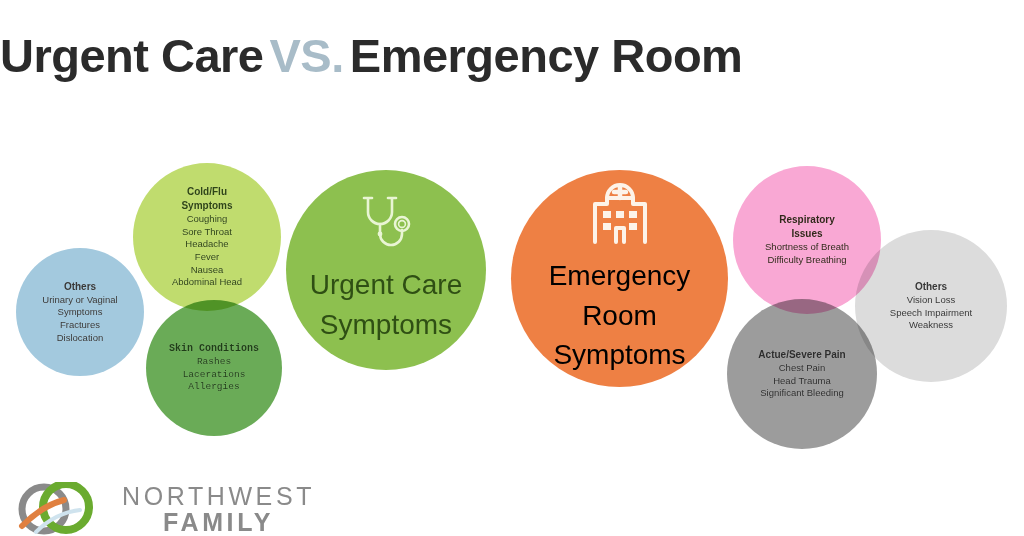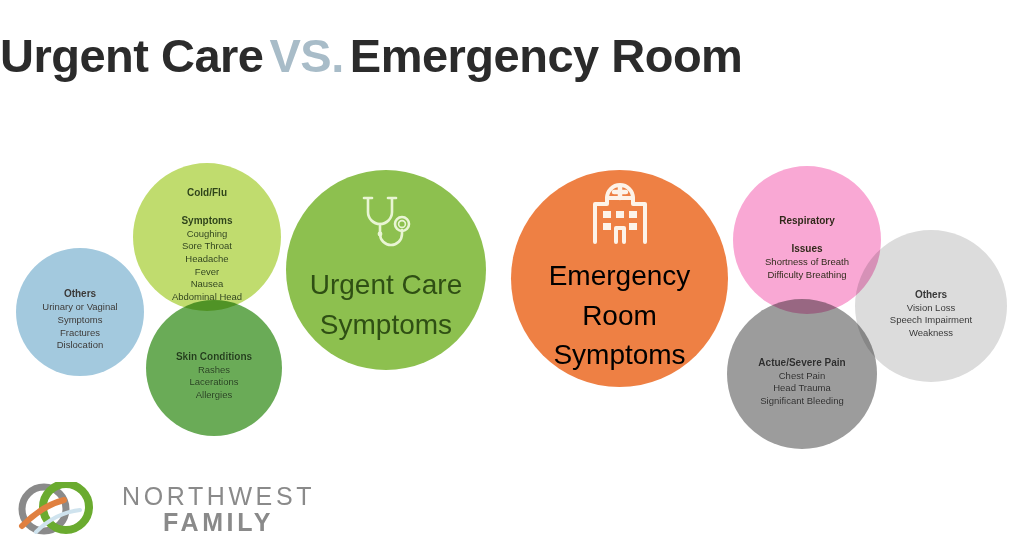--- a/index.html
+++ b/index.html
@@ -58,21 +58,20 @@
     font-size: 9.5px;
     color: #2e2e2e;
     text-shadow: 0 0 1px rgba(255,255,255,0.25);
   }
   .sat-text .hd {
     display: block;
     font-weight: bold;
     font-size: 10px;
     margin-bottom: 1px;
     line-height: 1.3;
-    margin-top: 15px;
   }
   .sat-text .it { display: block; }
 
   
   .hub {
     z-index: 4;
   }
   .hub .hub-label {
     font-size: 28px;
     line-height: 1.42;
@@ -138,21 +137,21 @@
     left: 855px; top: 230px;
     width: 152px; height: 152px;
     background: #dcdcdc;
     z-index: 2;
   }
 
   #others-left .sat-text,
   #others-right .sat-text { color: #383838; }
   #respiratory .sat-text { color: #32261a; }
   #severe .sat-text { color: #2d2d2d; }
-  #skin .sat-text { color: #1f3d17; }
+  #skin .sat-text { color: #1f3d17; font-family: Liberation Mono, monospace; }
   #coldflu .sat-text { color: #2f4516; }
 
   
   #logo {
     position: absolute;
     left: 14px;
     top: 482px;
     display: flex;
     align-items: center;
     text-align: center;

